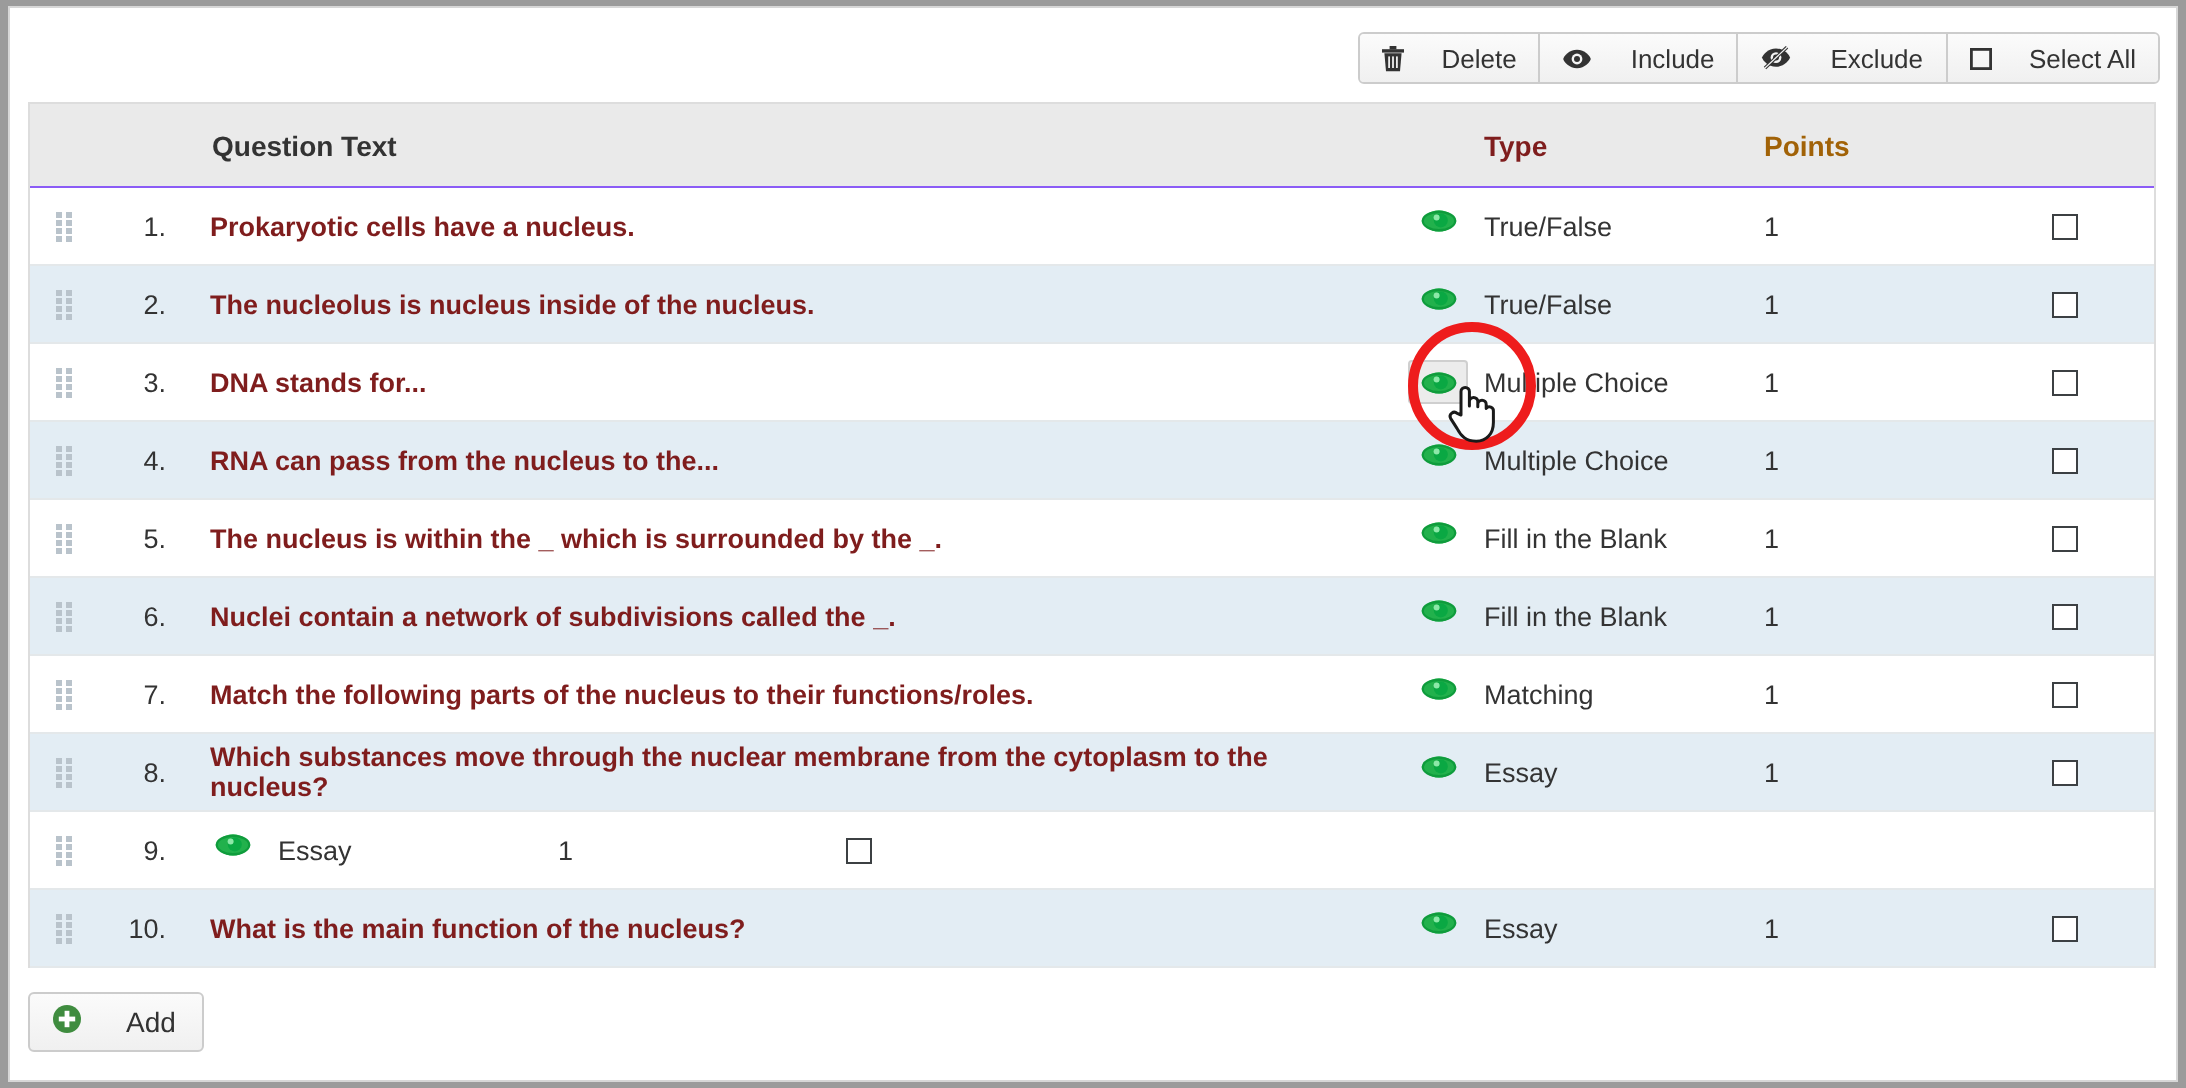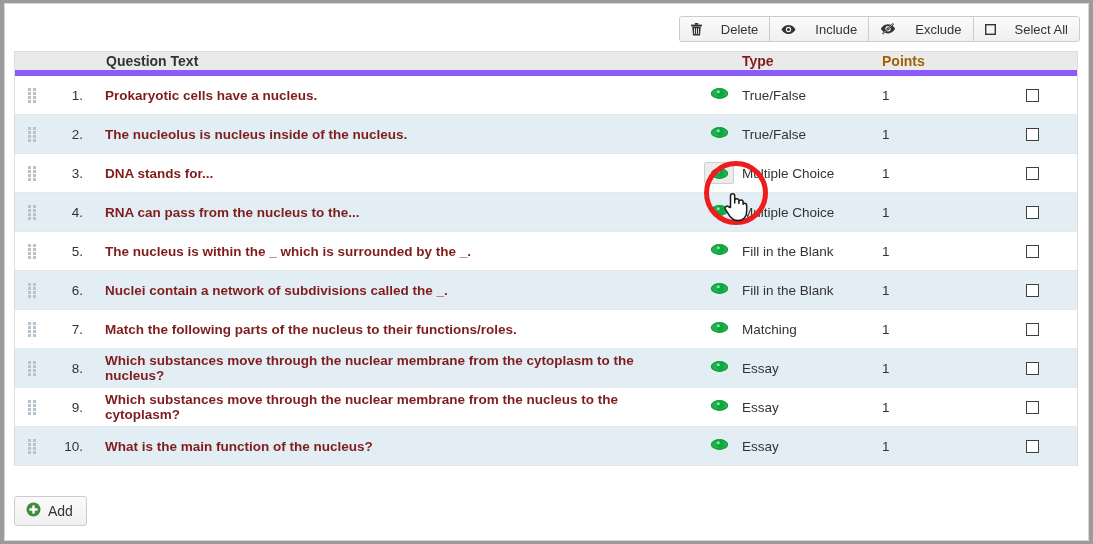--- a/index.html
+++ b/index.html
@@ -50,23 +50,23 @@
   .tbl {
     position: absolute;
     left: 9px; top: 47px;
     width: 1064px;
     border: 1px solid #dddddd;
     border-bottom: none;
   }
   .thead {
     display: flex;
     align-items: center;
-    height: 24px;
+    height: 42px;
     background: #eaeaea;
-    border-bottom: 6px solid #8b5cf6;
+    border-bottom: 1px solid #8b5cf6;
   }
   .row {
     display: flex;
     align-items: center;
     height: 39px;
     border-bottom: 1px solid #e4e8ea;
     background: #ffffff;
   }
   .row.alt { background: #e3edf4; }
 
@@ -115,21 +115,21 @@
   }
 
   
   .footer {
     position: absolute;
     left: 9px; bottom: 14px;
   }
   .addbtn {
     display: inline-flex;
     align-items: center;
-    gap: 7px;
+    gap: 22px;
     height: 30px;
     padding: 0 13px 0 11px;
     font-size: 14px;
     color: #333333;
     background: linear-gradient(#fbfbfb, #f0f0f0);
     border: 1px solid #cccccc;
     border-radius: 3px;
     cursor: pointer;
   }
 
@@ -457,21 +457,20 @@
               <i></i>
               <i></i>
               <i></i>
               <i></i>
               <i></i>
               <i></i>
               <i></i>
             </div>
           </div>
           <div class="c-num">9.</div>
-          <div class="c-text"><span class="qlink">Which substances move through the nuclear membrane from the nucleus to the cytoplasm?</span></div>
           <div class="c-eye">
             <span><svg width="19" height="13" viewBox="0 0 19 13">
                 <path d="M9.5 1.1 C4.8 1.1 1.4 4.8 0.8 6.5 C1.4 8.2 4.8 11.9 9.5 11.9 C14.2 11.9 17.6 8.2 18.2 6.5 C17.6 4.8 14.2 1.1 9.5 1.1 Z" fill="#22b14c"></path>
                 <ellipse cx="9.5" cy="6.5" rx="8.1" ry="4.6" fill="none" stroke="#0f9c3c" stroke-width="1.1"></ellipse>
                 <circle cx="10.4" cy="6.2" r="3.5" fill="#0aa843"></circle>
                 <circle cx="8.3" cy="4.7" r="1.5" fill="#8ce8a8"></circle>
               </svg></span>
           </div>
           <div class="c-type">Essay</div>
           <div class="c-points">1</div>

